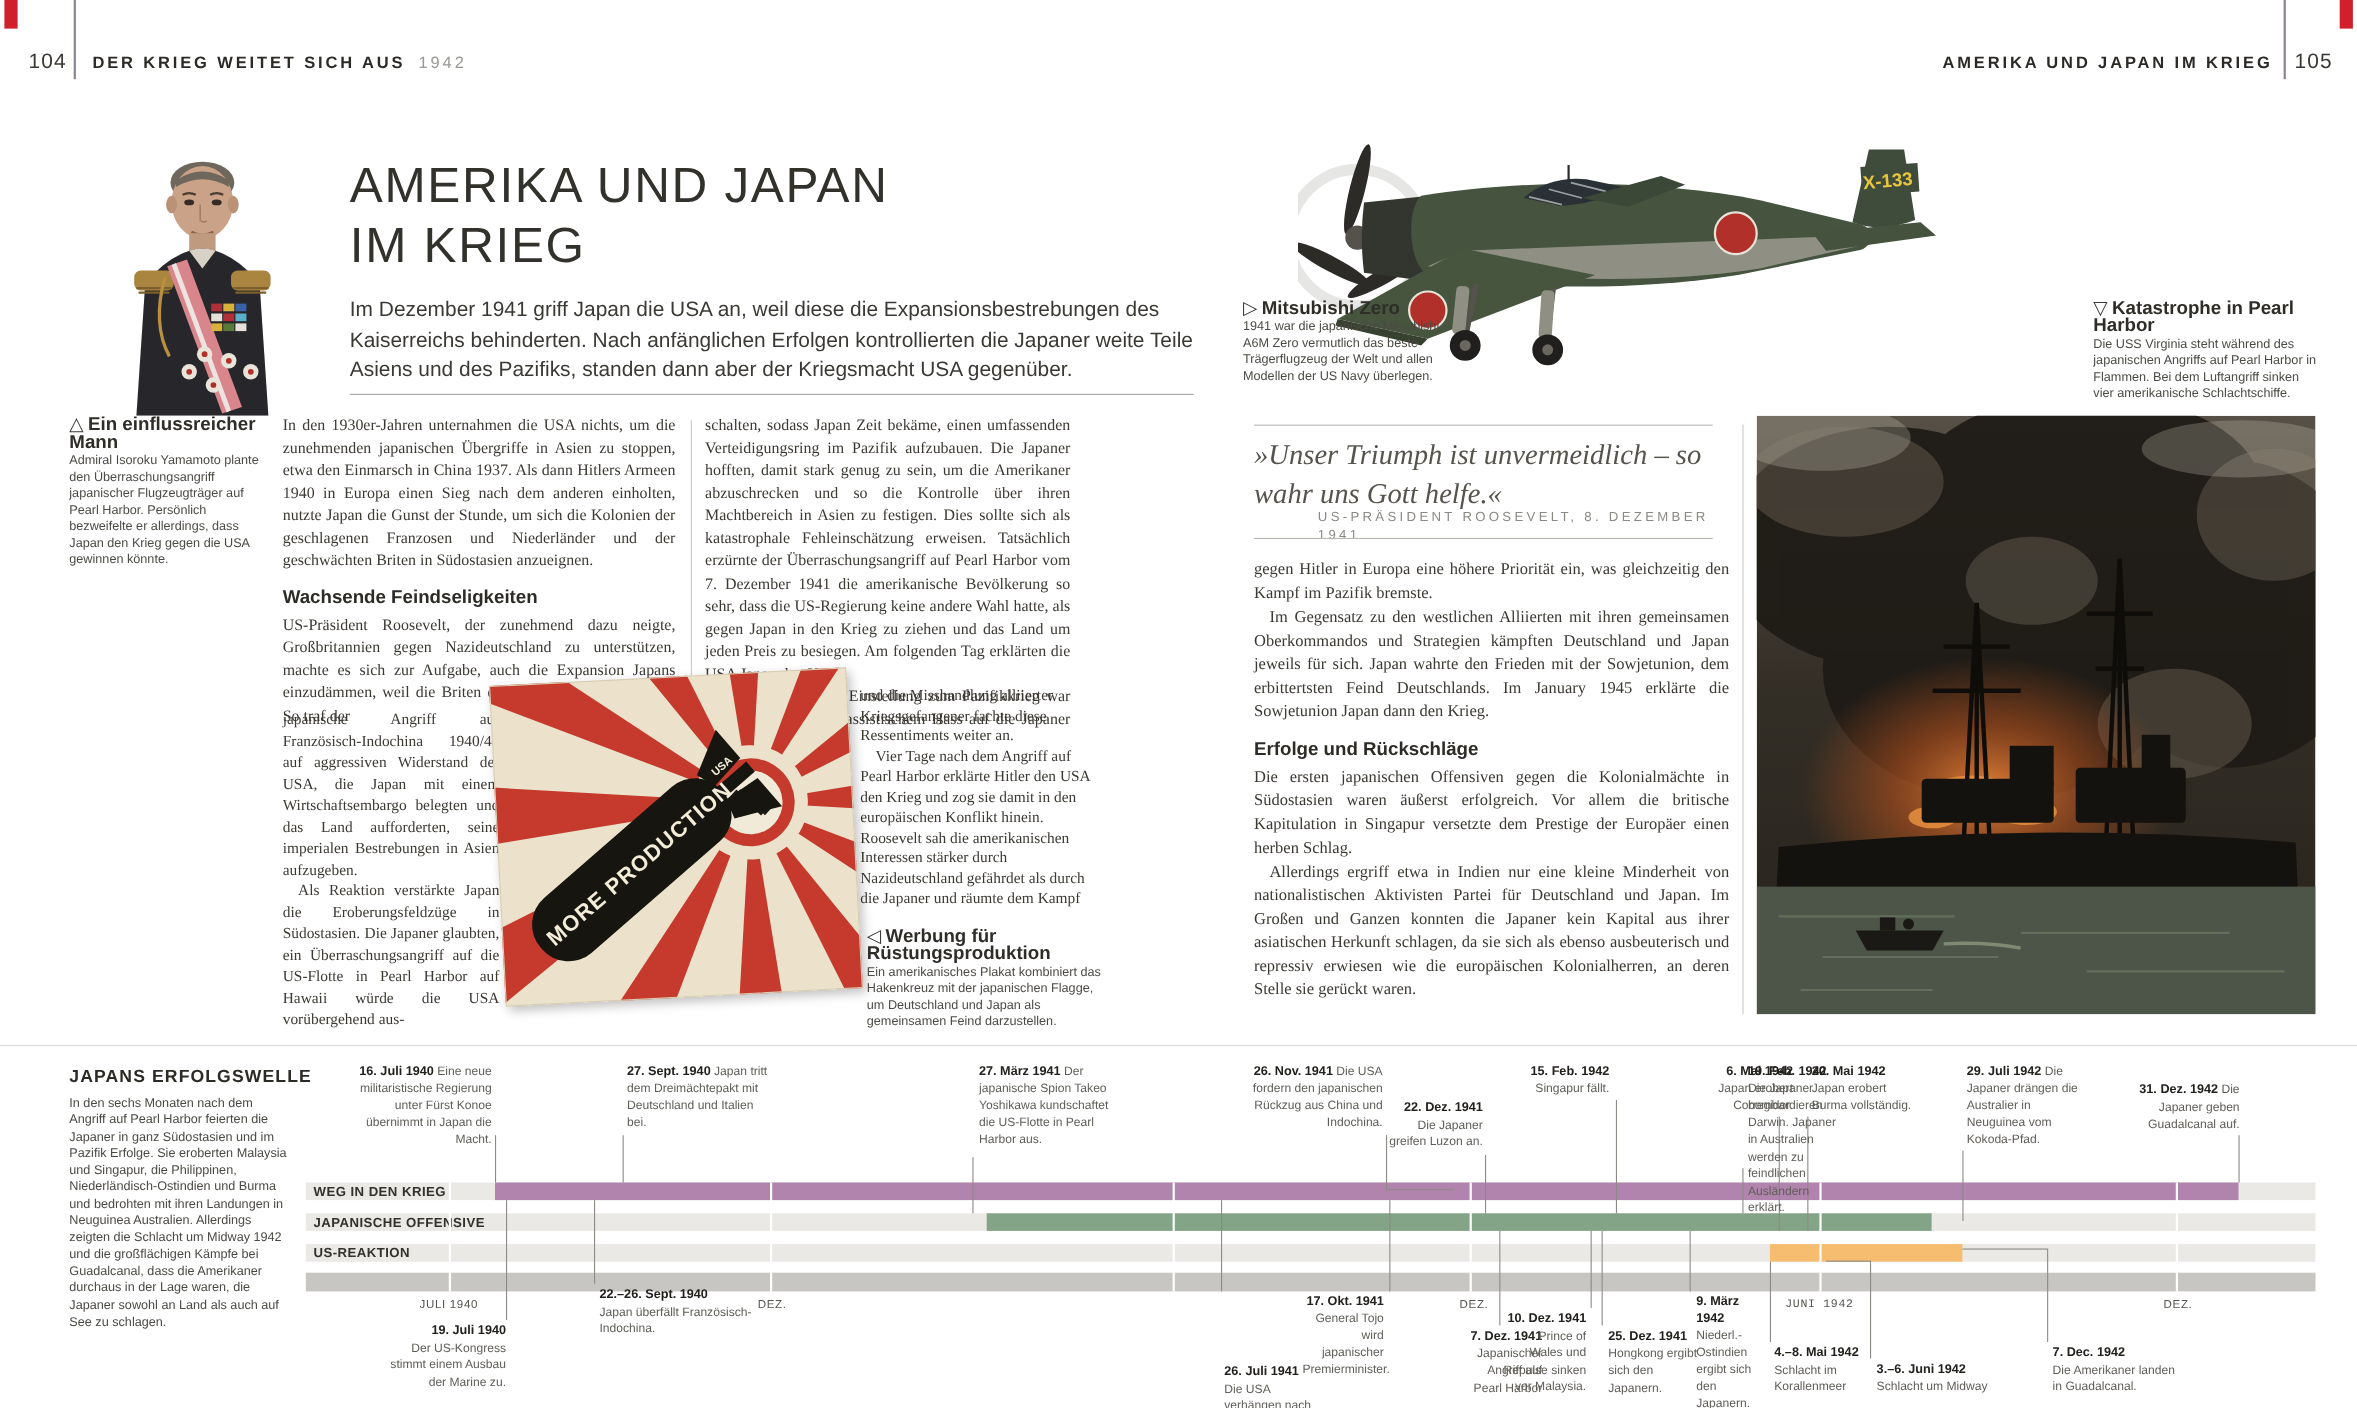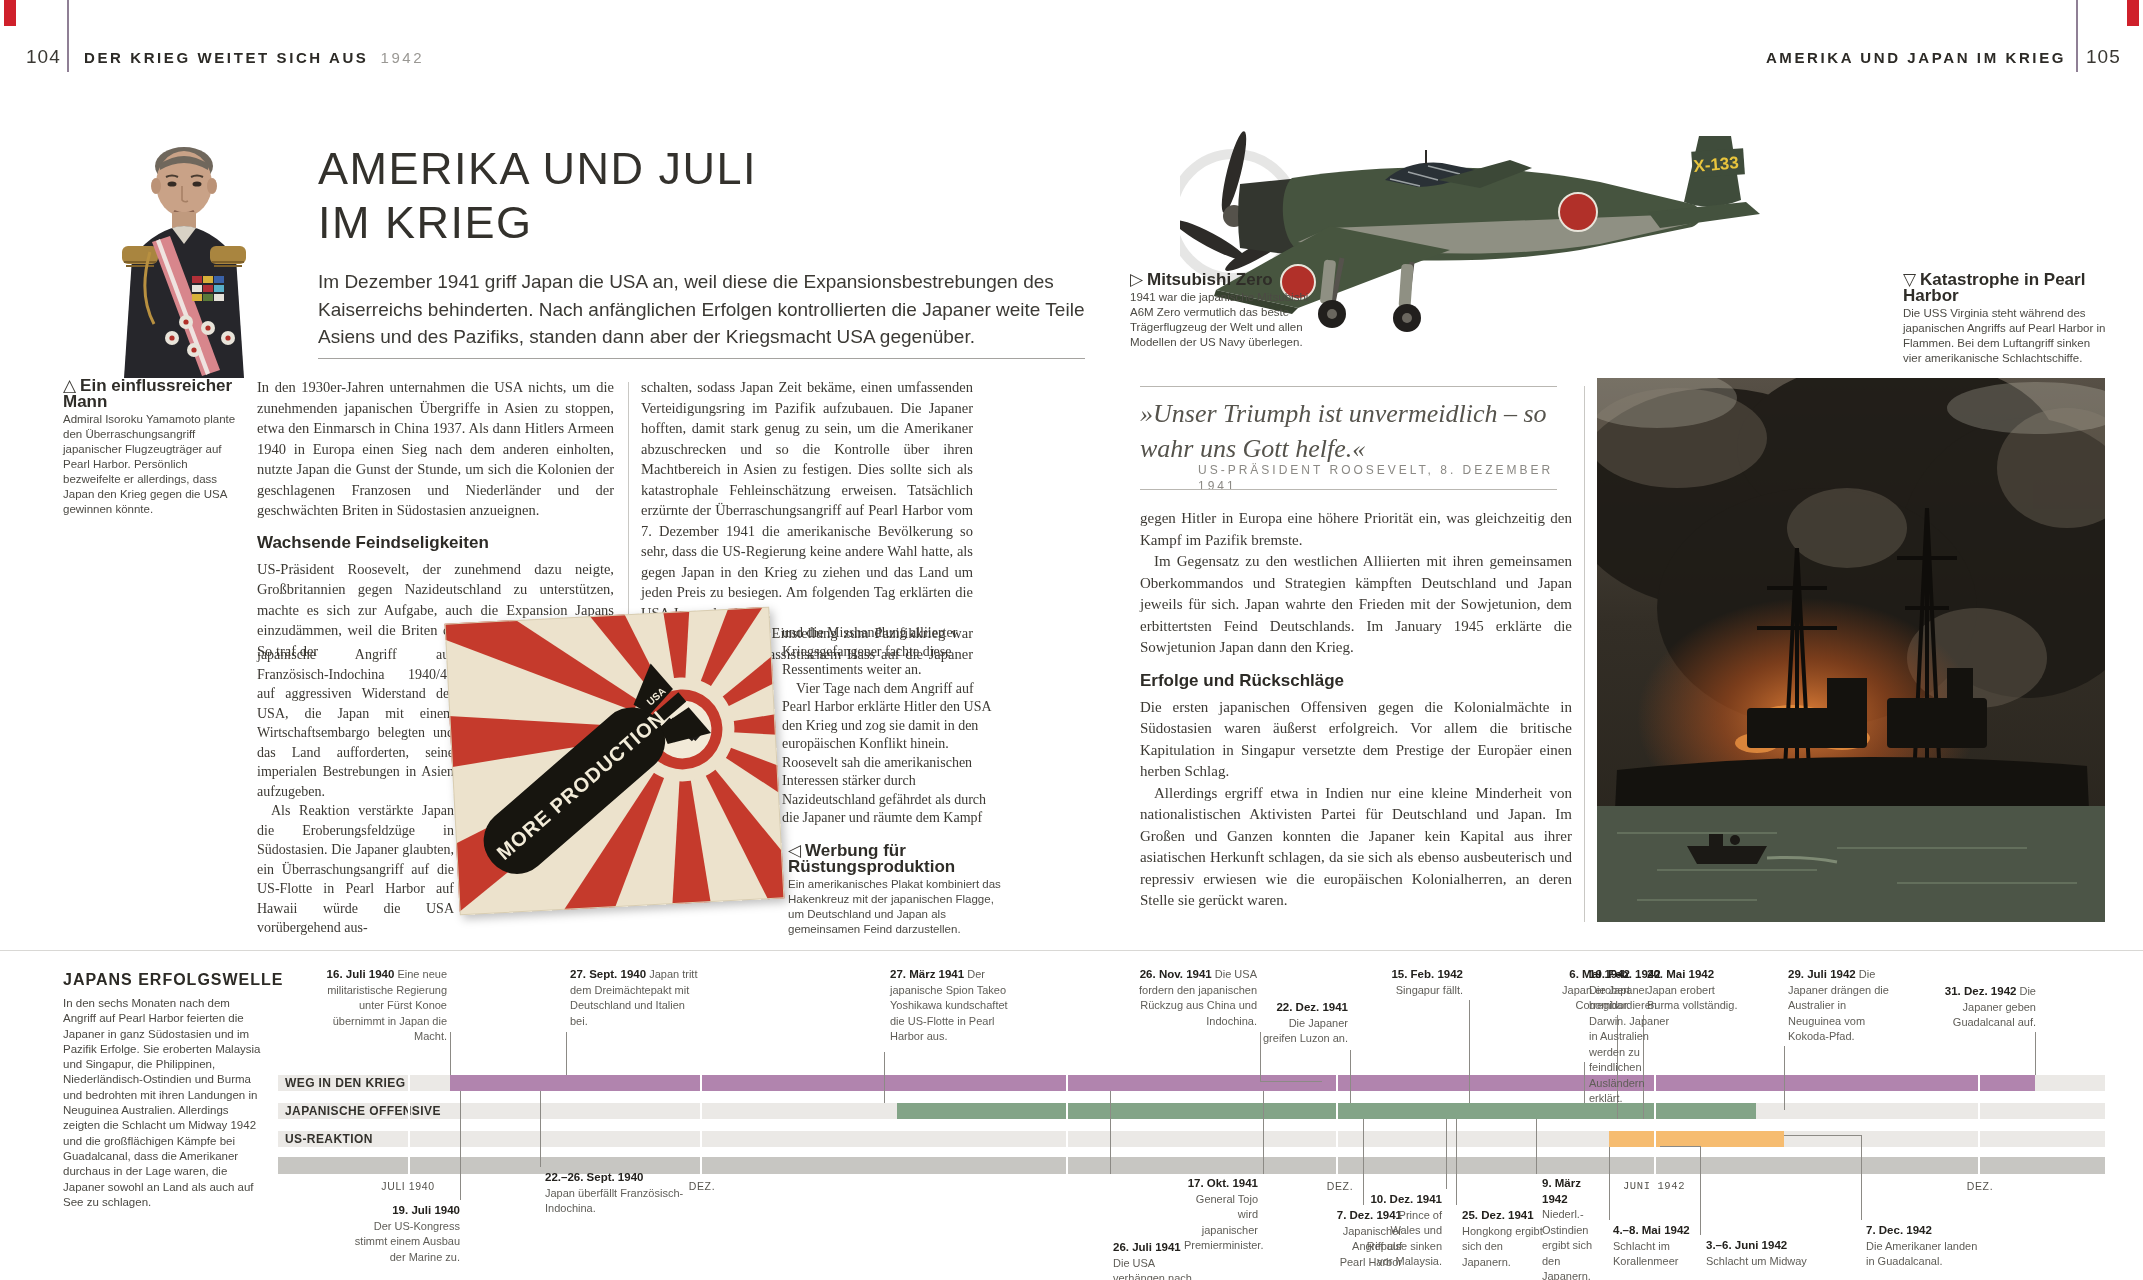--- a/index.html
+++ b/index.html
@@ -118,21 +118,21 @@
       </g>
       <path d="M34 126 Q22 168 38 198" stroke="#b89040" stroke-width="3" fill="none"></path>
     </svg>
   </div>
   <div class="abs caption" style="left:63px;top:378px;width:176px;">
     <div class="cap-title"><span class="mk">△</span><span>Ein einflussreicher Mann</span></div>
     <div class="cap-body">Admiral Isoroku Yamamoto plante den Überraschungsangriff japanischer Flugzeugträger auf Pearl Harbor. Persönlich bezweifelte er allerdings, dass Japan den Krieg gegen die USA gewinnen könnte.</div>
   </div>
 
   <div class="abs" id="main-title" style="left:318px;top:142px;">
-    <div>AMERIKA UND JULI</div>
+    <div>AMERIKA UND JAPAN</div>
     <div>IM KRIEG</div>
   </div>
   <div class="abs" id="intro" style="left:318px;top:268px;width:778px;">Im Dezember 1941 griff Japan die USA an, weil diese die Expansionsbestrebungen des Kaiserreichs behinderten. Nach anfänglichen Erfolgen kontrollierten die Japaner weite Teile Asiens und des Pazifiks, standen dann aber der Kriegsmacht USA gegenüber.</div>
   <div class="thinrule" style="left:318px;top:358px;width:767px;"></div>
 
   <div class="abs bodytext" style="left:257px;top:377px;width:357px;">
     <p>In den 1930er-Jahren unternahmen die USA nichts, um die zunehmenden japanischen Übergriffe in Asien zu stoppen, etwa den Einmarsch in China 1937. Als dann Hitlers Armeen 1940 in Europa einen Sieg nach dem anderen einholten, nutzte Japan die Gunst der Stunde, um sich die Kolonien der geschlagenen Franzosen und Niederländer und der geschwächten Briten in Südostasien anzueignen.</p>
     <div class="subhead">Wachsende Feindseligkeiten</div>
     <p style="text-indent:0;">US-Präsident Roosevelt, der zunehmend dazu neigte, Großbritannien gegen Nazideutschland zu unterstützen, machte es sich zur Aufgabe, auch die Expansion Japans einzudämmen, weil die Briten dies nicht mehr vermochten. So traf der</p>
   </div>

